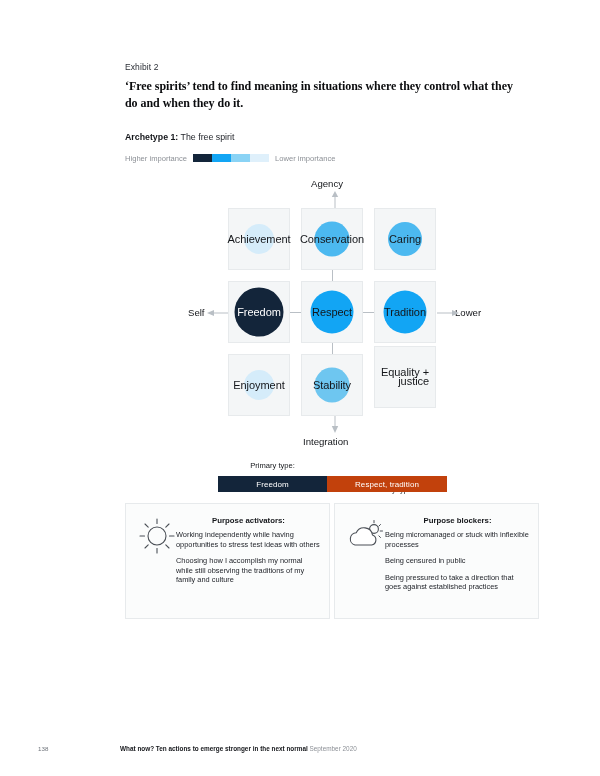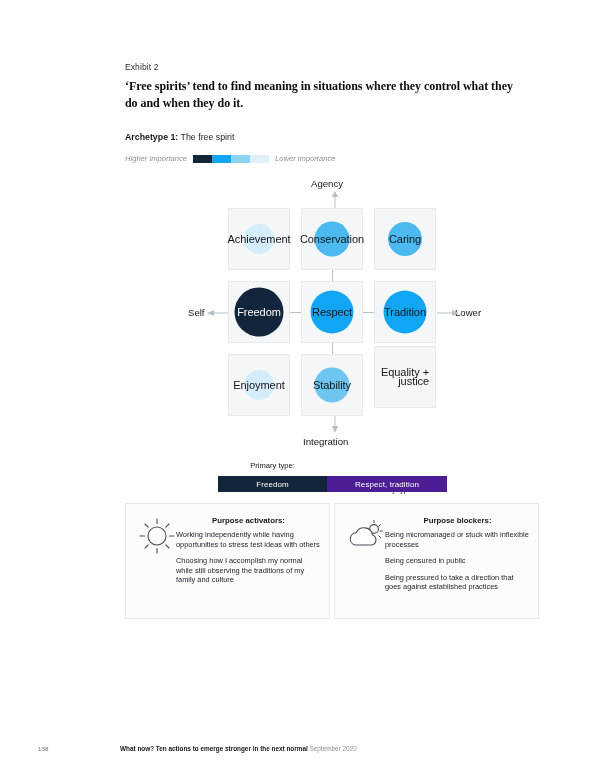--- a/index.html
+++ b/index.html
@@ -53,23 +53,22 @@
   }
   .archetype b { font-weight: bold; }
   .archetype span.reg { font-weight: normal; color: #22252b; }
 
   
   .legend {
     position: absolute;
     left: 125px;
     top: 154px;
     display: flex;
-    align-items: center;
+    align-items: flex-start;
     gap: 6px;
-    font-style: italic;
   }
   .legend-text {
     font-size: 7.6px;
     color: #8c9096;
   }
   .legend-bar {
     display: flex;
     width: 76px;
     height: 8px;
   }
@@ -339,21 +338,21 @@
 justice</span>
     </div>
   </div>
 
   <div class="type-heads">
     <div class="type-head primary">Primary type:</div>
     <div class="type-head secondary">Secondary type:</div>
   </div>
   <div class="type-bars">
     <div class="type-bar primary" style="background:#13253a;">Freedom</div>
-    <div class="type-bar secondary" style="background:#4c1d95;">Respect, tradition</div>
+    <div class="type-bar secondary" style="background:#c2410c;">Respect, tradition</div>
   </div>
 
   <div class="panel panel-left">
     <svg class="panel-icon" viewBox="0 0 42 42">
       <circle cx="21" cy="21" r="9" fill="none" stroke="#4a4f56" stroke-width="1.1"></circle>
       <g stroke="#4a4f56" stroke-width="1.1" stroke-linecap="round">
         <line x1="21" y1="4" x2="21" y2="8.5"></line>
         <line x1="21" y1="33.5" x2="21" y2="38"></line>
         <line x1="4" y1="21" x2="8.5" y2="21"></line>
         <line x1="33.5" y1="21" x2="38" y2="21"></line>

